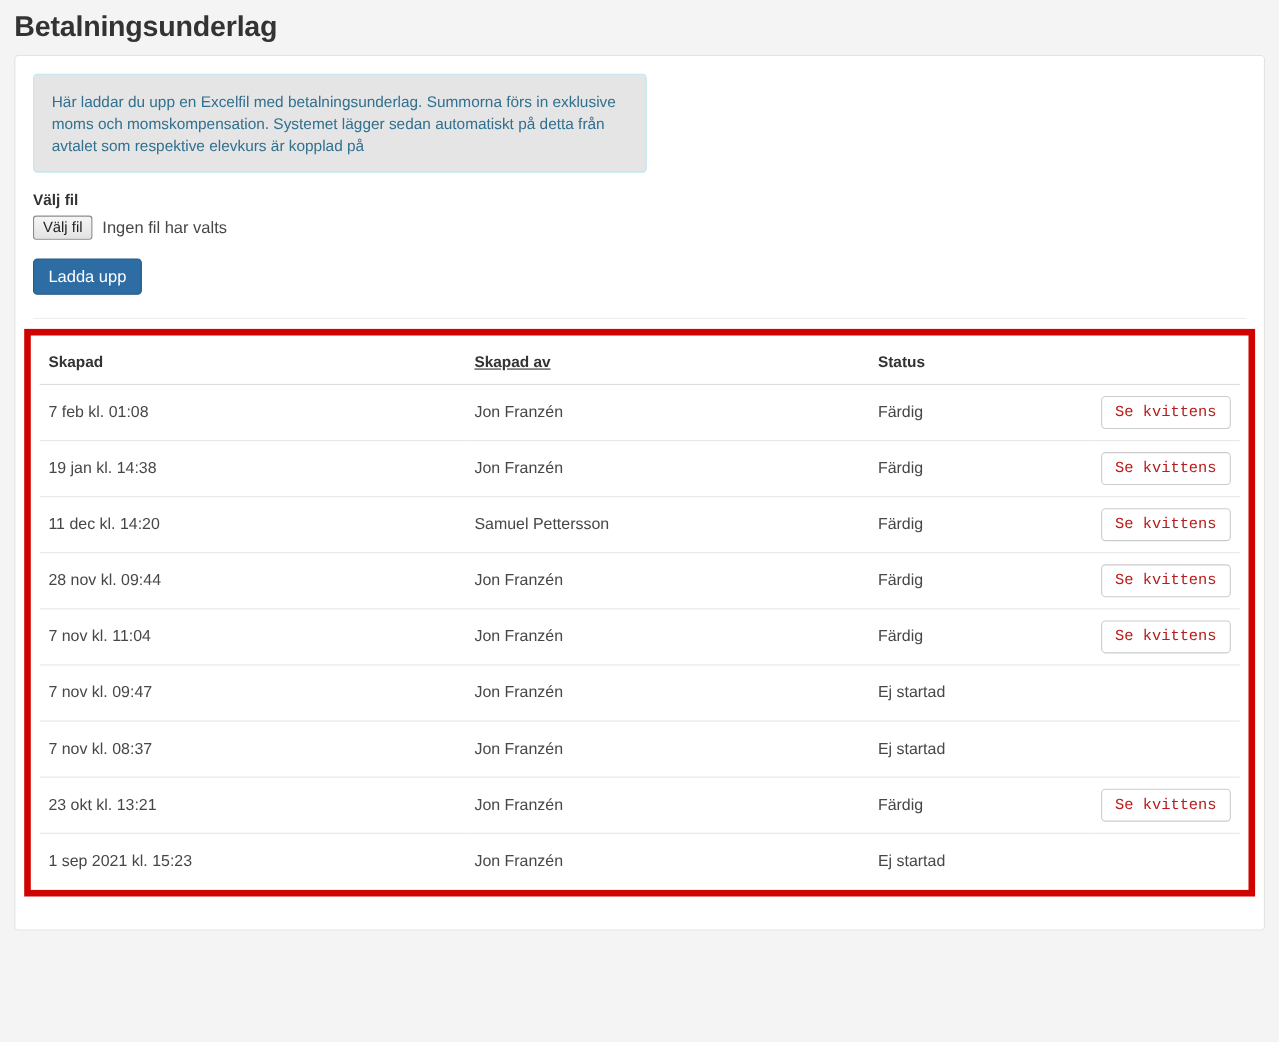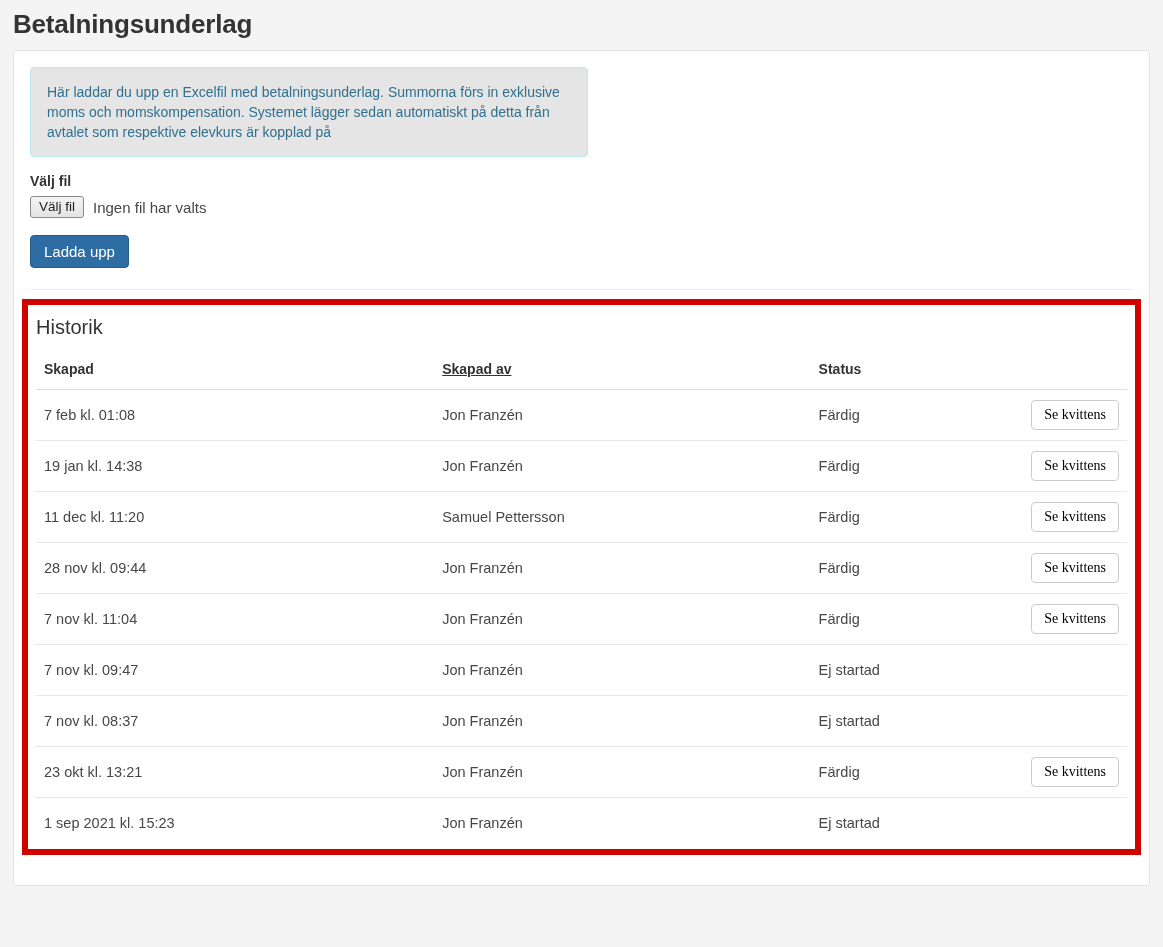--- a/index.html
+++ b/index.html
@@ -109,23 +109,23 @@
   .history-table tr:last-child td { border-bottom: none; }
   .col-created   { width: 36.5%; }
   .col-createdby { width: 34.5%; text-decoration: underline; }
   .col-status    { width: 19%; }
   .col-action    { width: 10%; }
   td.action-cell { text-align: right; }
   .receipt-btn {
     background: #ffffff;
     border: 1px solid #cccccc;
     border-radius: 4px;
-    font-family: Liberation Serif, serif;
-    font-size: 14px;
-    color: #000000;
+    font-family: Liberation Mono, monospace;
+    font-size: 14px;
+    color: #b91c1c;
     padding: 6px 12px;
     cursor: pointer;
     white-space: nowrap;
   }
 </style>
 </head>
 <body>
 
 <h1 class="page-title">Betalningsunderlag</h1>
 
@@ -138,21 +138,20 @@
   <div class="file-row">
     <span class="file-btn">Välj fil</span>
     <span>Ingen fil har valts</span>
   </div>
 
   <button class="upload-btn">Ladda upp</button>
 
   <hr class="divider">
 
   <div class="annotation-box">
-    <h2 class="history-heading">Historik</h2>
 
     <table class="history-table">
       <thead>
         <tr>
           <th class="col-created">Skapad</th>
           <th class="col-createdby">Skapad av</th>
           <th class="col-status">Status</th>
           <th class="col-action"></th>
         </tr>
       </thead>
@@ -163,21 +162,21 @@
             <td>Färdig</td>
             <td class="action-cell"><button class="receipt-btn">Se kvittens</button></td>
           </tr>
           <tr>
             <td>19 jan kl. 14:38</td>
             <td>Jon Franzén</td>
             <td>Färdig</td>
             <td class="action-cell"><button class="receipt-btn">Se kvittens</button></td>
           </tr>
           <tr>
-            <td>11 dec kl. 11:20</td>
+            <td>11 dec kl. 14:20</td>
             <td>Samuel Pettersson</td>
             <td>Färdig</td>
             <td class="action-cell"><button class="receipt-btn">Se kvittens</button></td>
           </tr>
           <tr>
             <td>28 nov kl. 09:44</td>
             <td>Jon Franzén</td>
             <td>Färdig</td>
             <td class="action-cell"><button class="receipt-btn">Se kvittens</button></td>
           </tr>

